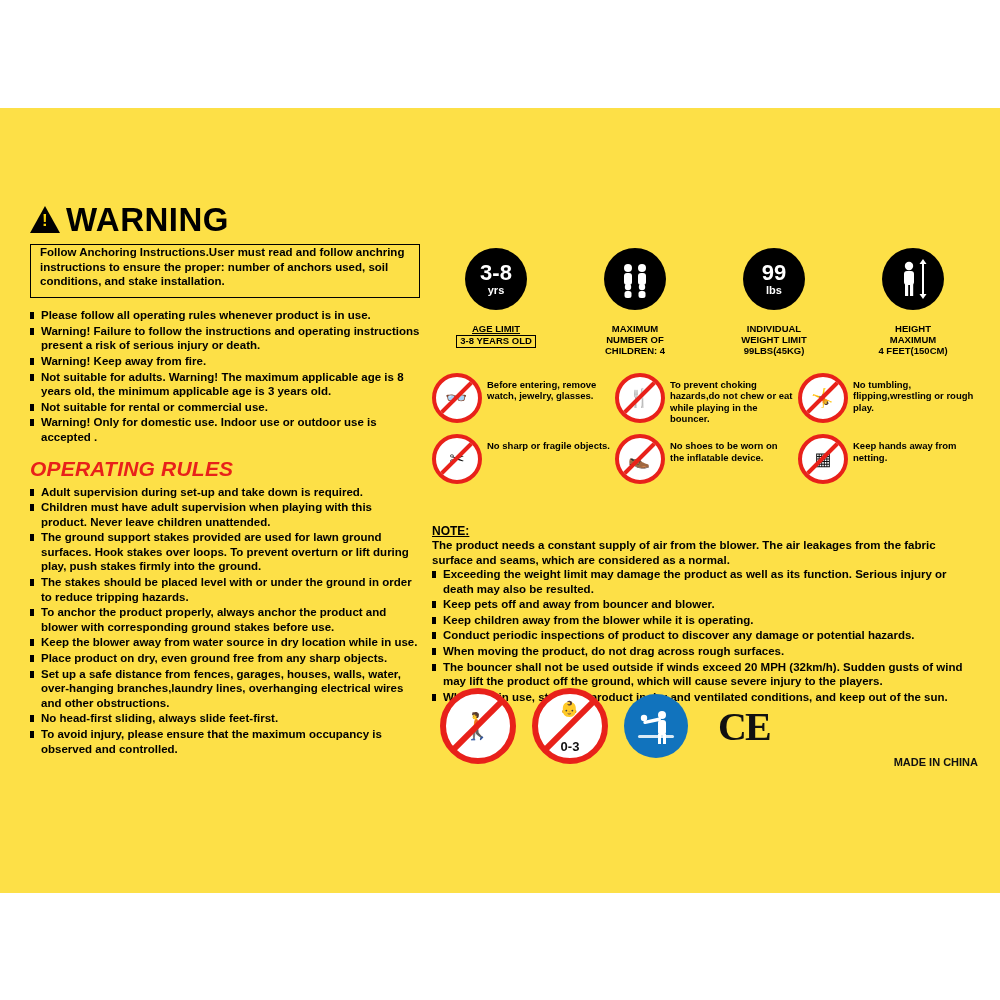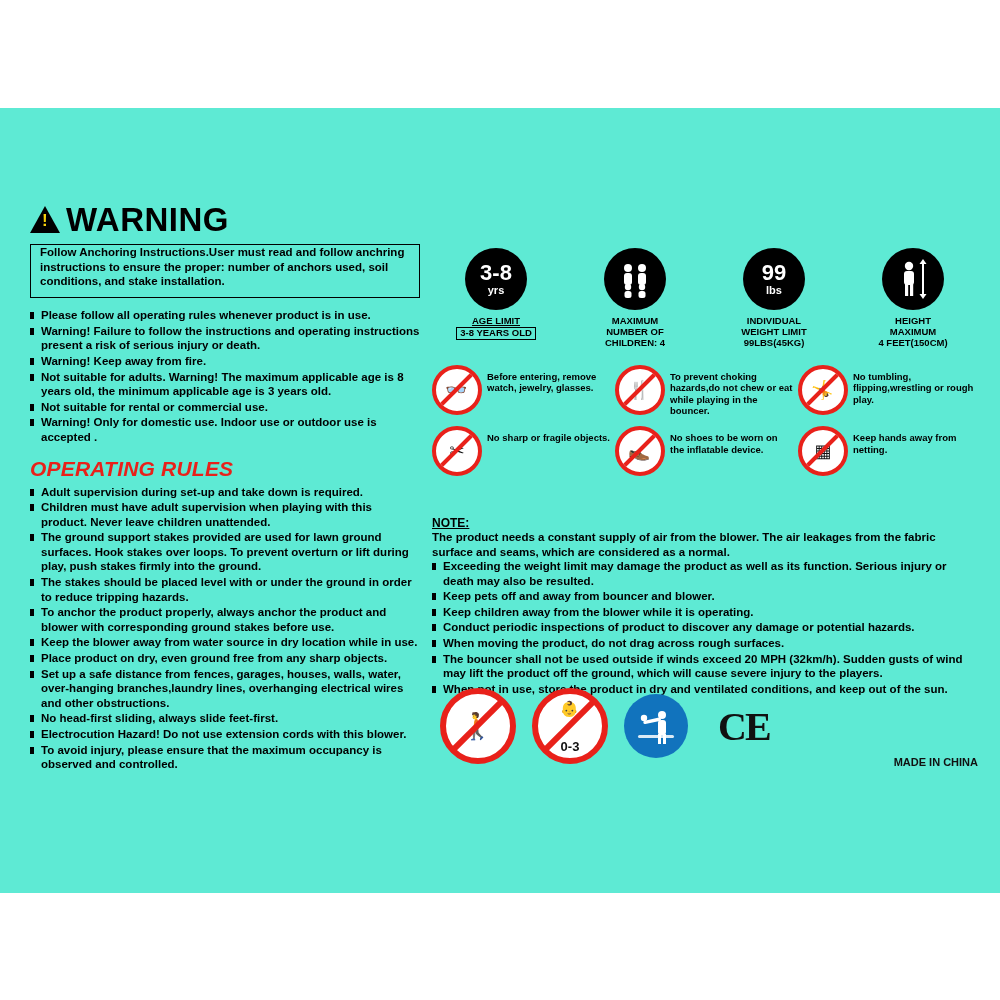--- a/index.html
+++ b/index.html
@@ -9,21 +9,21 @@
     height: 1000px;
     background: #ffffff;
     font-family: "Liberation Sans", sans-serif;
   }
   #label {
     position: absolute;
     left: 0;
     top: 108px;
     width: 1000px;
     height: 785px;
-    background: #5eead4;
+    background: #fde047;
     overflow: hidden;
   }
   .col-left {
     position: absolute;
     left: 30px;
     top: 95px;
     width: 390px;
   }
   .warning-head {
     display: flex;
@@ -122,21 +122,21 @@
     flex-direction: column;
     align-items: center;
     justify-content: center;
     line-height: 1;
   }
   .circle .big { font-size: 22px; font-weight: bold; }
   .circle .small { font-size: 11px; font-weight: bold; margin-top: 1px;}
   .pict .cap1 {
     font-size: 9.5px;
     font-weight: bold;
-    margin-top: 6px;
+    margin-top: 14px;
     line-height: 1.15;
   }
   .pict .cap2 {
     font-size: 9.5px;
     font-weight: bold;
     line-height: 1.15;
   }
   .underline-cap { text-decoration: underline; }
   .boxed-cap {
     border: 1px solid #000;
@@ -298,21 +298,20 @@
     <ul class="bullets">
       <li>Adult supervision during set-up and take down is required.</li>
       <li>Children must have adult supervision when playing with this product. Never leave children unattended.</li>
       <li>The ground support stakes provided are used for lawn ground surfaces. Hook stakes over loops. To prevent overturn or lift during play, push stakes firmly into the ground.</li>
       <li>The stakes should be placed level with or under the ground in order to reduce tripping hazards.</li>
       <li>To anchor the product properly, always anchor the product and blower with corresponding ground stakes before use.</li>
       <li>Keep the blower away from water source in dry location while in use.</li>
       <li>Place product on dry, even ground free from any sharp objects.</li>
       <li>Set up a safe distance from fences, garages, houses, walls, water, over-hanging branches,laundry lines, overhanging electrical wires and other obstructions.</li>
       <li>No head-first sliding, always slide feet-first.</li>
-      <li>Electrocution Hazard! Do not use extension cords with this blower.</li>
       <li>To avoid injury, please ensure that the maximum occupancy is observed and controlled.</li>
     </ul>
   </div>
 
   <div class="col-right">
 
     <div class="pict-row">
 
       <div class="pict">
         <div class="circle">

